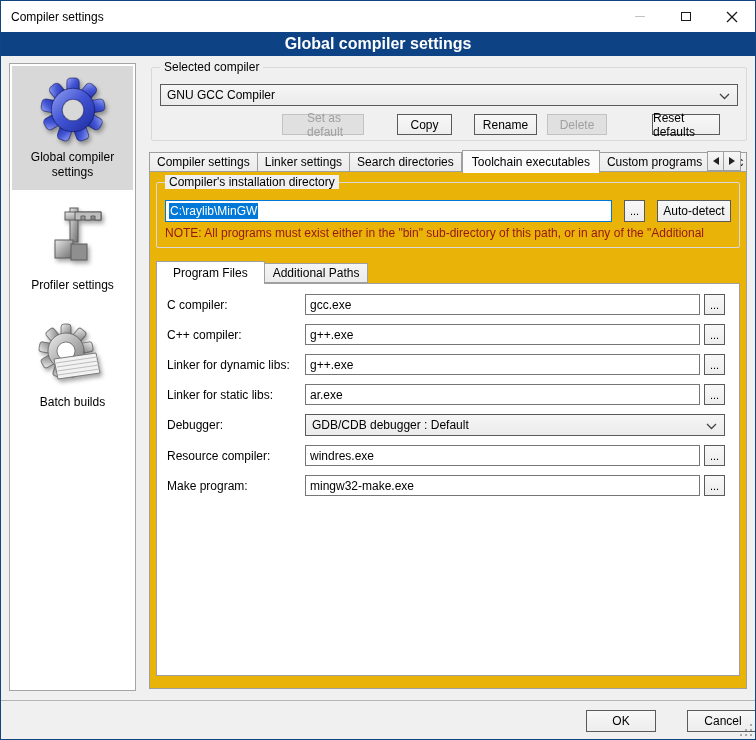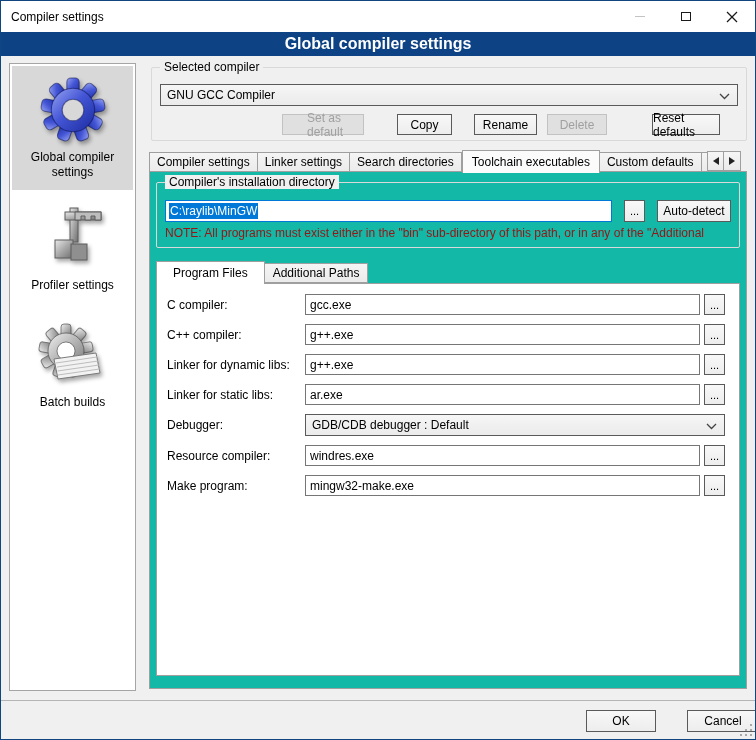--- a/index.html
+++ b/index.html
@@ -99,21 +99,21 @@
   .tab-scroll .sbtn {
     width:17px; height:20px; border:1px solid #9f9f9f;
     background:linear-gradient(#f6f6f6,#eaeaea);
     display:flex; align-items:center; justify-content:center;
   }
   .tab-scroll .sbtn + .sbtn { border-left:none; }
 
   
   .tabpanel {
     position:absolute; left:6px; top:108px; width:598px; height:518px;
-    border:1px solid #9f9f9f; background:#14b8a6; z-index:1;
+    border:1px solid #9f9f9f; background:#eab308; z-index:1;
   }
 
   .gb-install { left:6px; right:6px; top:10px; height:66px; }
   .install-row { position:absolute; left:8px; right:8px; top:17px; height:22px; display:flex; gap:12px; }
   .path-input {
     flex:1; height:22px; background:#fff; border:1px solid #0078d7;
     display:flex; align-items:center; padding-left:3px; overflow:hidden; white-space:nowrap;
   }
   .path-input .sel { background:#0078d7; color:#fff; padding:1px 1px; }
   .btn.small { width:21px; height:22px; font-size:11px; }
@@ -311,21 +311,21 @@
         <div class="tab">
             <span>Linker settings</span>
           </div>
         <div class="tab">
             <span>Search directories</span>
           </div>
         <div class="tab active">
             <span>Toolchain executables</span>
           </div>
         <div class="tab">
-            <span>Custom defaults</span>
+            <span>Custom programs</span>
           </div>
         <div class="tab clipped">
             <span>Builc</span>
           </div>
         <div class="tab-scroll">
           <div class="sbtn">
             <svg width="6" height="8" viewBox="0 0 6 8">
                 <polygon points="6,0 6,8 0,4" fill="#222"></polygon>
               </svg>
           </div>

